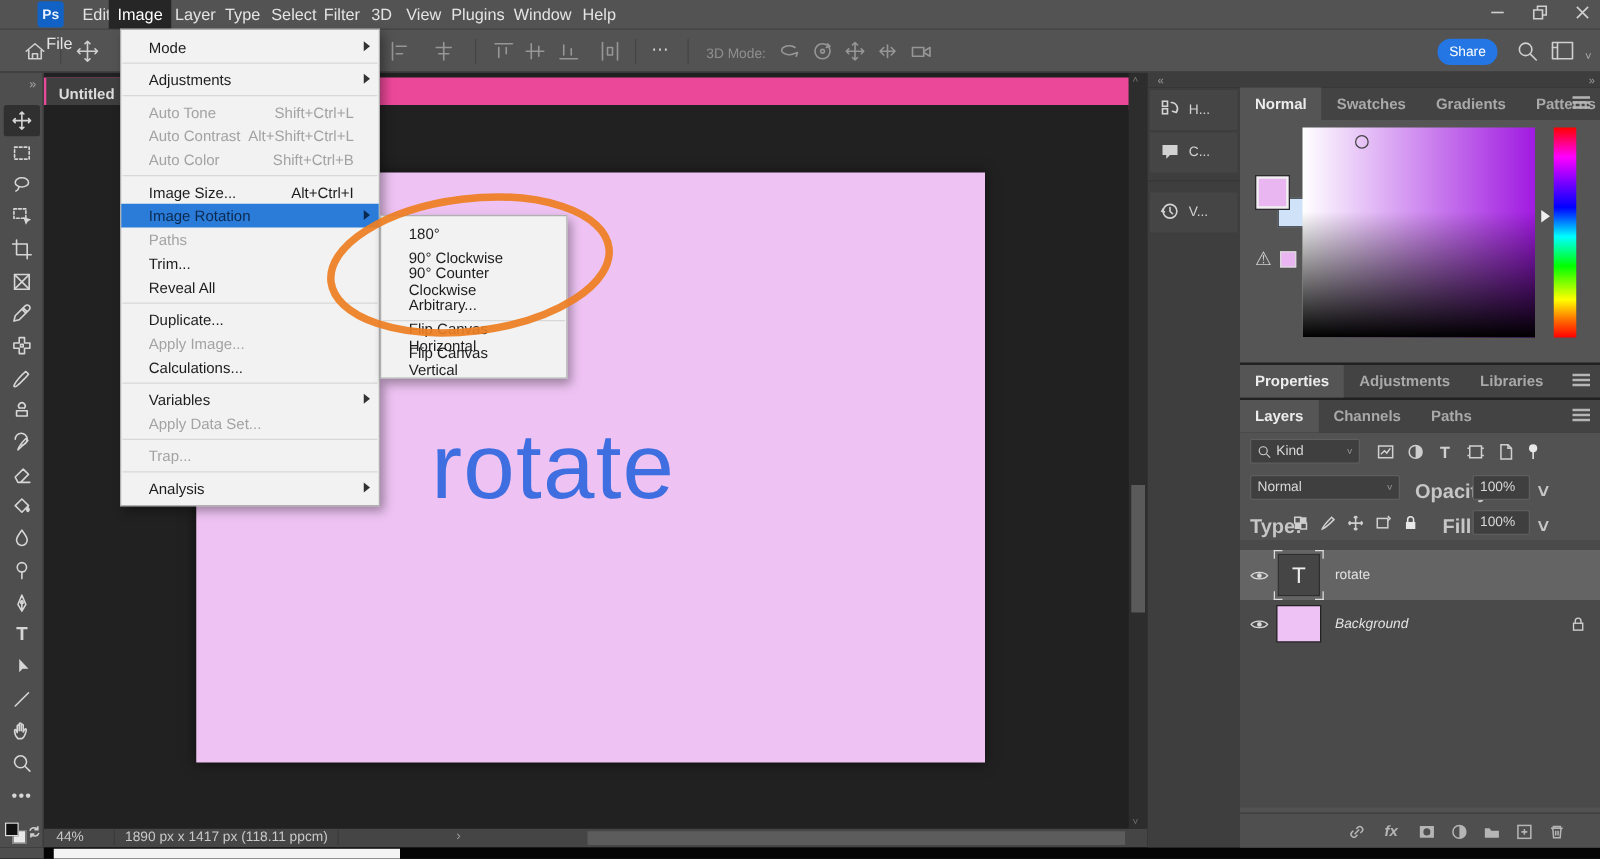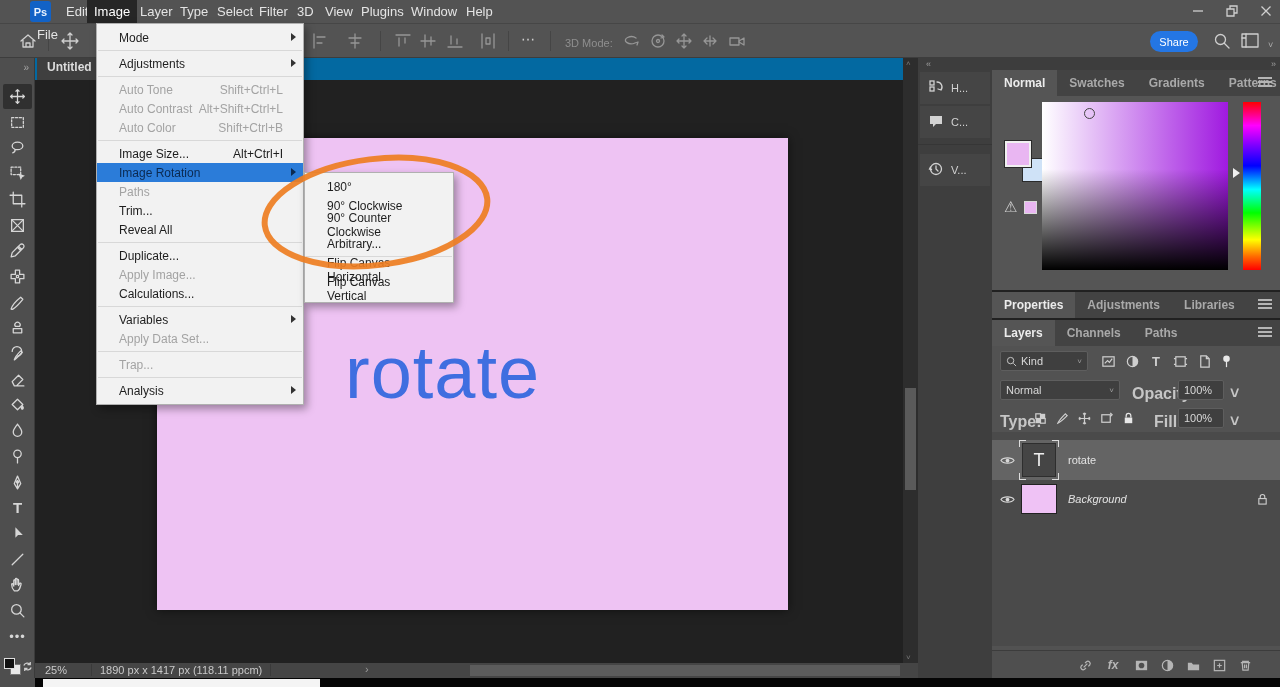--- a/index.html
+++ b/index.html
@@ -40,21 +40,21 @@
   .tool.selected { background:#303030; }
   .tool .ticon { color:#d6d6d6; font-size:15px; font-weight:bold; }
   .tool .dots { color:#d6d6d6; font-size:13px; letter-spacing:1px; }
   #tb-colors { position:absolute; left:4px; top:598px; width:26px; height:20px; }
   #fg-sq { position:absolute; left:0; top:2px; width:11px; height:11px; background:#111; border:1px solid #ddd; z-index:2;}
   #bg-sq { position:absolute; left:6px; top:8px; width:11px; height:11px; background:#e9e9e9; border:1px solid #777; }
   #tb-cycle { position:absolute; left:20px; top:0; }
   #tb-cycle svg{ width:11px;height:11px; stroke:#cfcfcf; fill:none; stroke-width:1.4;}
 
   
-  #tabbar { position:absolute; left:35px; top:54px; width:868px; height:26px; background:#0369a1; }
+  #tabbar { position:absolute; left:35px; top:62px; width:868px; height:26px; background:#ec4899; }
   #doc-tab { position:absolute; left:2px; top:0; width:94px; height:26px; background:#3f3f3f;
     color:#dcdcdc; font-size:12px; font-weight:bold; line-height:26px; padding-left:10px; }
   #pasteboard { position:absolute; left:35px; top:84px; width:868px; height:579px; background:#212121; overflow:hidden; }
   #doc-canvas { position:absolute; left:122px; top:54px; width:631px; height:472px;
     box-shadow:0 0 10px rgba(0,0,0,0.55); }
   #canvas-word { position:absolute; left:188px; top:192px; font-size:74px; letter-spacing:1px; }
 
   
   #vscroll { position:absolute; left:903px; top:58px; width:15px; height:605px; background:#2d2d2d; }
   #vthumb { position:absolute; left:2px; top:330px; width:11px; height:102px; background:#5a5a5a; }
@@ -368,21 +368,21 @@
     <div id="doc-canvas" style="background: rgb(238, 195, 243);">
       <div id="canvas-word" style="color: rgb(63, 110, 224);">rotate</div>
     </div>
   </div>
   <div id="vscroll">
     <span class="scroll-arrow" style="top:1px">˄</span>
     <div id="vthumb"></div>
     <span class="scroll-arrow" style="bottom:1px">˅</span>
   </div>
   <div id="statusbar">
-    <span id="status-zoom">25%</span>
+    <span id="status-zoom">44%</span>
     <span id="status-info">1890 px x 1417 px (118.11 ppcm)</span>
     <span id="status-chevron">›</span>
     <div id="hthumb"></div>
   </div>
 
   <div id="bottomstrip">
     <div id="bottom-tb"></div>
     <div id="bottom-white"></div>
   </div>
 

